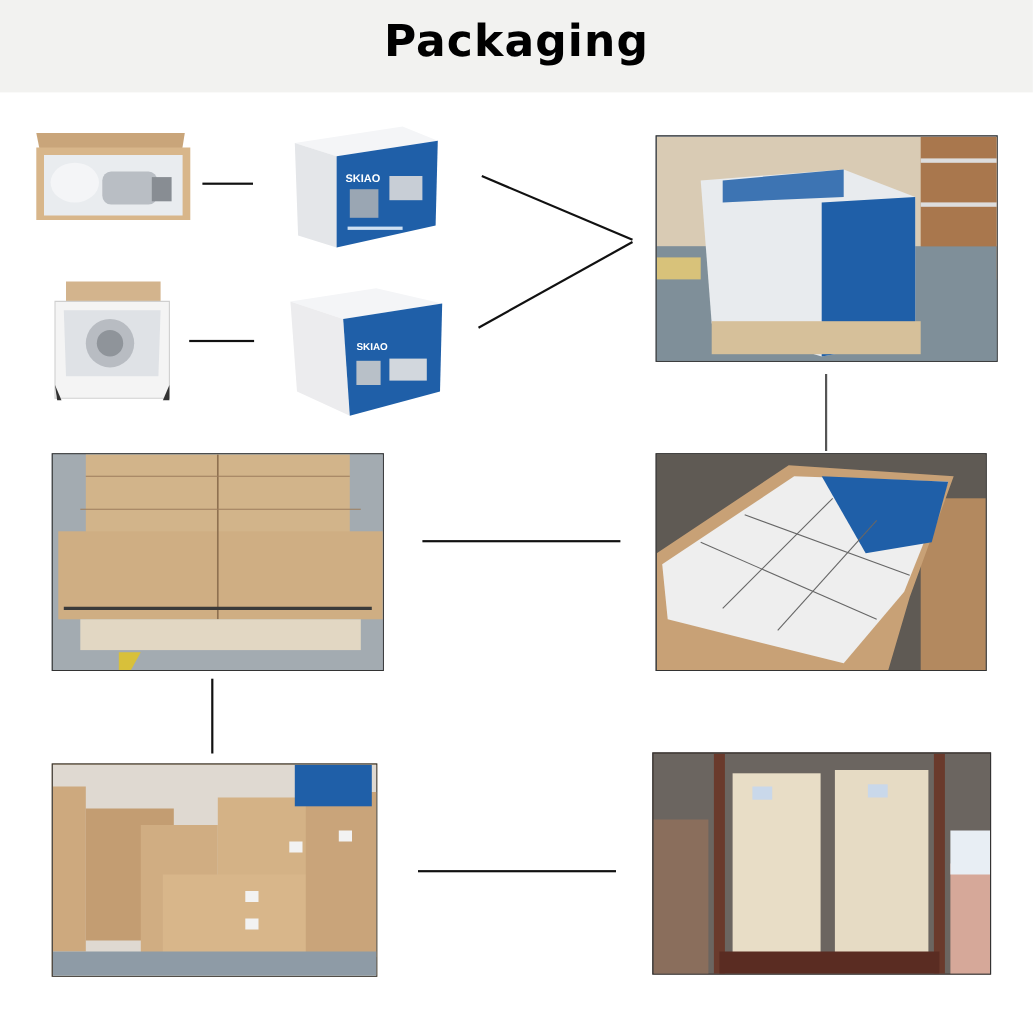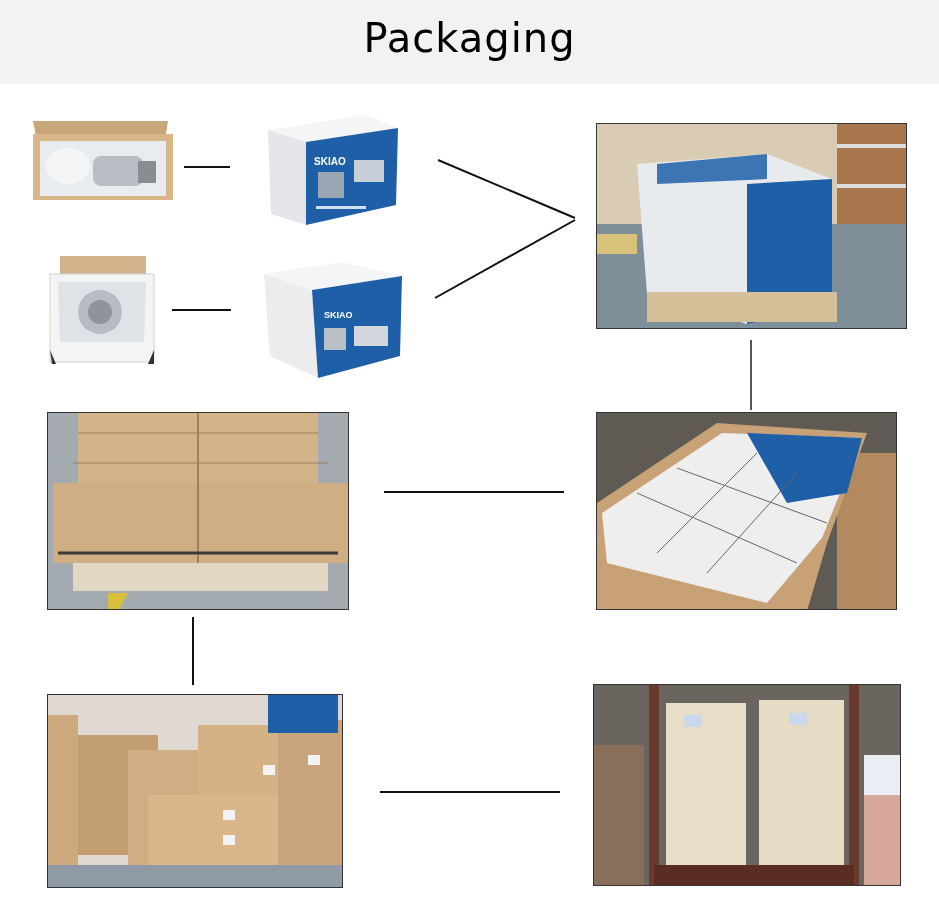--- a/index.html
+++ b/index.html
@@ -1,18 +1,18 @@
 <!DOCTYPE html>
 <html><head>
 <meta charset="utf-8">
 <style>
   html,body{margin:0;padding:0;background:#fff;}
   body{width:939px;height:922px;position:relative;overflow:hidden;font-family:"Liberation Sans",sans-serif;}
   .header{position:absolute;left:0;top:0;width:939px;height:84px;background:#f2f2f0;}
-  .title{position:absolute;left:0;top:0;width:939px;height:76px;display:flex;align-items:center;justify-content:center;font-family:"DejaVu Sans",sans-serif;font-weight:normal;font-size:40px;color:#000;letter-spacing:1px;}
+  .title{position:absolute;left:0;top:0;width:939px;height:76px;display:flex;align-items:center;justify-content:center;font-family:"DejaVu Sans",sans-serif;font-weight:bold;font-size:40px;color:#000;letter-spacing:1px;}
   .abs{position:absolute;box-sizing:border-box;}
   .photo{position:absolute;box-sizing:border-box;border:1.5px solid #333;overflow:hidden;}
   .line{position:absolute;background:#111;}
   svg{display:block}
 </style>
 </head>
 <body>
 
 <div class="header"></div>
 <div class="title">Packaging</div>

